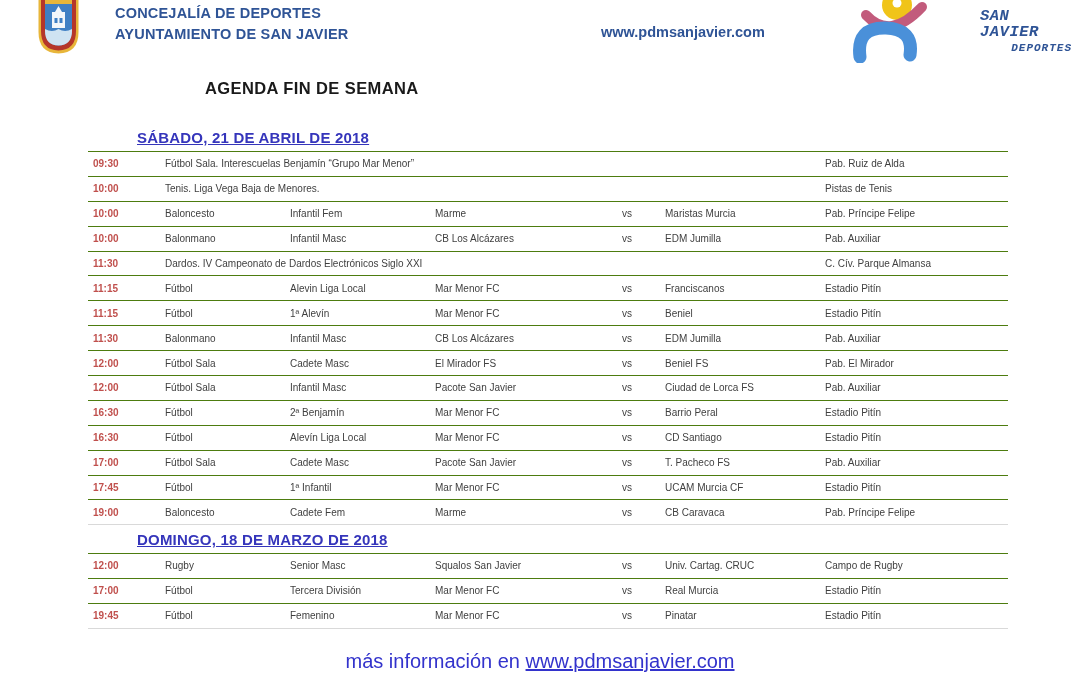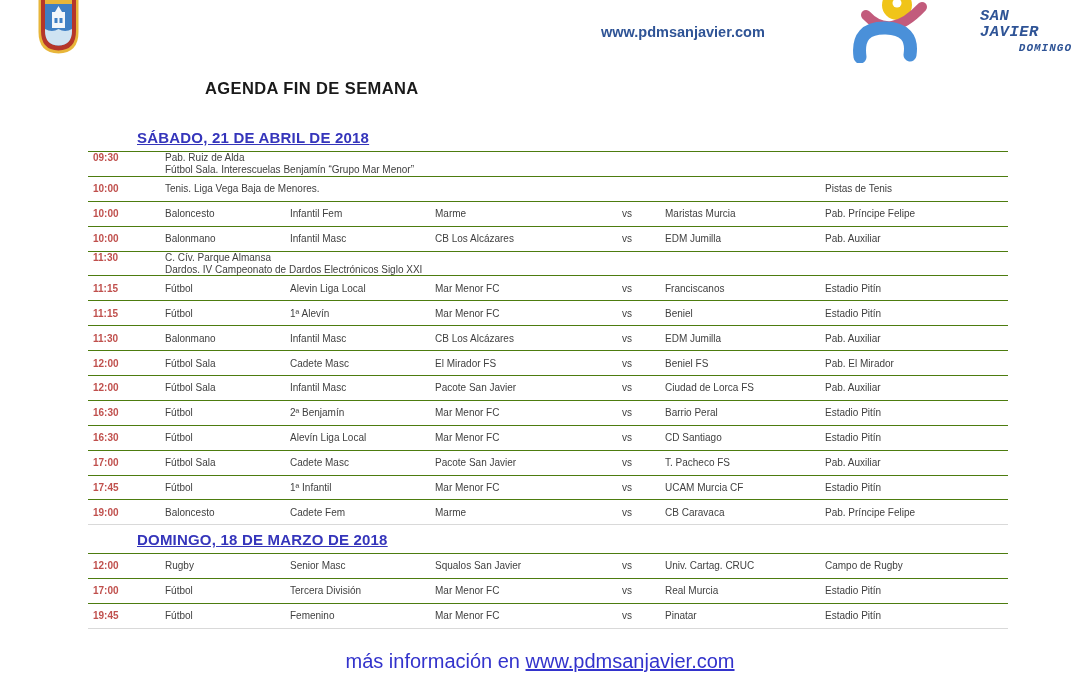--- a/index.html
+++ b/index.html
@@ -54,43 +54,47 @@
       <path d="M3,0 H38 V31 Q38 50 20.5 50.5 Q3 50 3 31 Z" fill="#b5362a"></path>
       <path d="M7,0 H34 V29 Q34 45 20.5 45.5 Q7 45 7 29 Z" fill="#3f7fc4"></path>
       <rect x="14" y="12" width="13" height="16" fill="#f3f6fa"></rect>
       <path d="M17,12 L20.5,6 L24,12 Z" fill="#f3f6fa"></path>
       <rect x="16.5" y="18" width="3" height="5" fill="#3f7fc4"></rect>
       <rect x="21.5" y="18" width="3" height="5" fill="#3f7fc4"></rect>
       <path d="M7,29 Q14 33 20.5 29 Q27 33 34 29 L34 31 Q34 45 20.5 45.5 Q7 45 7 31 Z" fill="#cfe3f2"></path>
       <rect x="7" y="0" width="27" height="4" fill="#e8b63a"></rect>
     </svg>
   </div>
+  <div class="org">
+    <div>CONCEJALÍA DE DEPORTES</div>
+    <div>AYUNTAMIENTO DE SAN JAVIER</div>
+  </div>
   <a class="website" href="#">www.pdmsanjavier.com</a>
   <div class="figure">
     <svg width="100" height="70" viewBox="0 0 100 70">
       <circle cx="55" cy="12" r="15" fill="#f0c419"></circle>
       <circle cx="55" cy="10" r="4.5" fill="#ffffff"></circle>
       <path d="M24 22 Q48 48 80 14" fill="none" stroke="#c25b7c" stroke-width="10" stroke-linecap="round"></path>
       <path d="M18 64 Q14 34 44 35 Q72 36 68 62" fill="none" stroke="#4a90d9" stroke-width="13" stroke-linecap="round"></path>
     </svg>
   </div>
   <div class="wordmark">
     <div class="wm1">SAN JAVIER</div>
-    <div class="wm2">DOMINGO</div>
+    <div class="wm2">DEPORTES</div>
   </div>
 
   <div class="title">AGENDA FIN DE SEMANA</div>
 
   <div class="day-section sec-sat">
     <div class="day-heading">SÁBADO, 21 DE ABRIL DE 2018</div>
     <div class="table">
         <div class="row">
           <div class="cell time">09:30</div>
+          <div class="cell full">Fútbol Sala.  Interescuelas Benjamín “Grupo Mar Menor”</div>
           <div class="cell venue">Pab. Ruiz de Alda</div>
-          <div class="cell full">Fútbol Sala.  Interescuelas Benjamín “Grupo Mar Menor”</div>
         </div>
         <div class="row">
           <div class="cell time">10:00</div>
           <div class="cell full">Tenis. Liga Vega Baja de Menores.</div>
           <div class="cell venue">Pistas de Tenis</div>
         </div>
         <div class="row">
           <div class="cell time">10:00</div>
           <div class="cell sport">Baloncesto</div>
           <div class="cell cat">Infantil Fem</div>
@@ -103,22 +107,22 @@
           <div class="cell time">10:00</div>
           <div class="cell sport">Balonmano</div>
           <div class="cell cat">Infantil Masc</div>
           <div class="cell team">CB Los Alcázares</div>
           <div class="cell vs">vs</div>
           <div class="cell team">EDM Jumilla</div>
           <div class="cell venue">Pab. Auxiliar</div>
         </div>
         <div class="row">
           <div class="cell time">11:30</div>
+          <div class="cell full">Dardos. IV Campeonato de Dardos Electrónicos Siglo XXI</div>
           <div class="cell venue">C. Cív. Parque Almansa</div>
-          <div class="cell full">Dardos. IV Campeonato de Dardos Electrónicos Siglo XXI</div>
         </div>
         <div class="row">
           <div class="cell time">11:15</div>
           <div class="cell sport">Fútbol</div>
           <div class="cell cat">Alevin Liga Local</div>
           <div class="cell team">Mar Menor FC</div>
           <div class="cell vs">vs</div>
           <div class="cell team">Franciscanos</div>
           <div class="cell venue">Estadio Pitín</div>
         </div>

